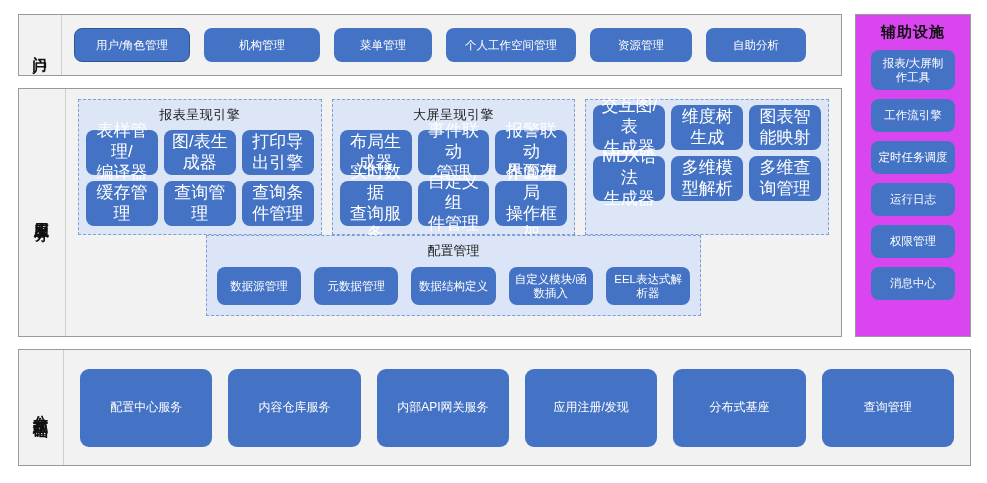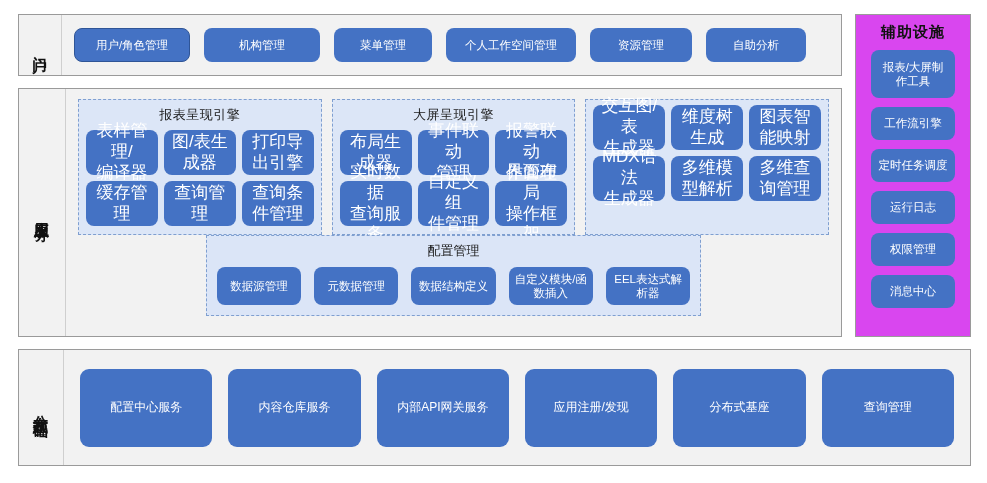--- a/index.html
+++ b/index.html
@@ -56,21 +56,21 @@
 
   
   .aux{
     position:absolute;left:855px;top:14px;width:116px;height:323px;
     border:1px solid #9a9a9a;background:#d946ef;box-sizing:border-box;
     display:flex;flex-direction:column;align-items:center;
     padding:6px 0 6px 0;
   }
   .aux-title{font-weight:bold;font-size:15px;color:#111;letter-spacing:1px;margin:2px 0 8px 0;}
   .aux .btn{width:84px;height:33px;margin-bottom:9px;font-size:11.5px;}
-  .aux .btn.tall{height:48px;}
+  .aux .btn.tall{height:40px;}
 
   
   .row-app{position:absolute;left:18px;top:88px;width:824px;height:249px;}
   .row-app .band-label{flex:0 0 46px;}
   .row-app .band-body{
     flex-direction:column;align-items:center;justify-content:flex-start;
     padding:10px 12px;
   }
   .engines{display:flex;gap:10px;flex:0 0 auto;}
   .engine{

